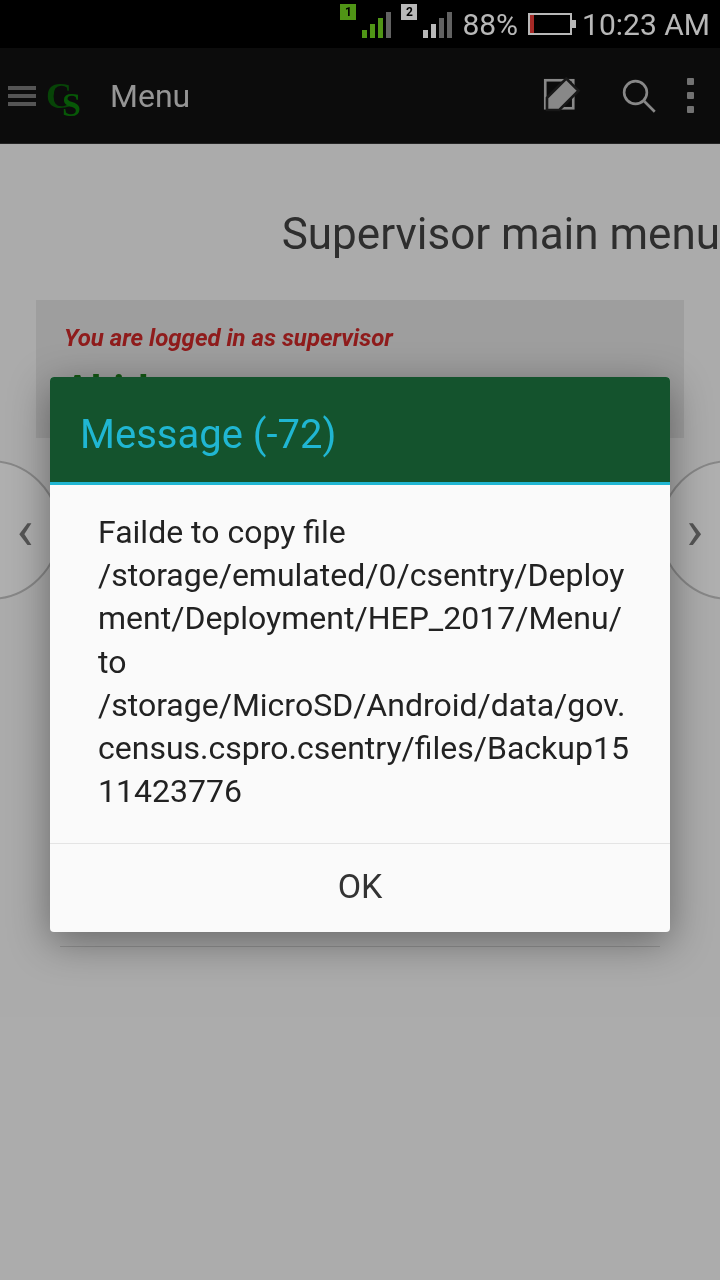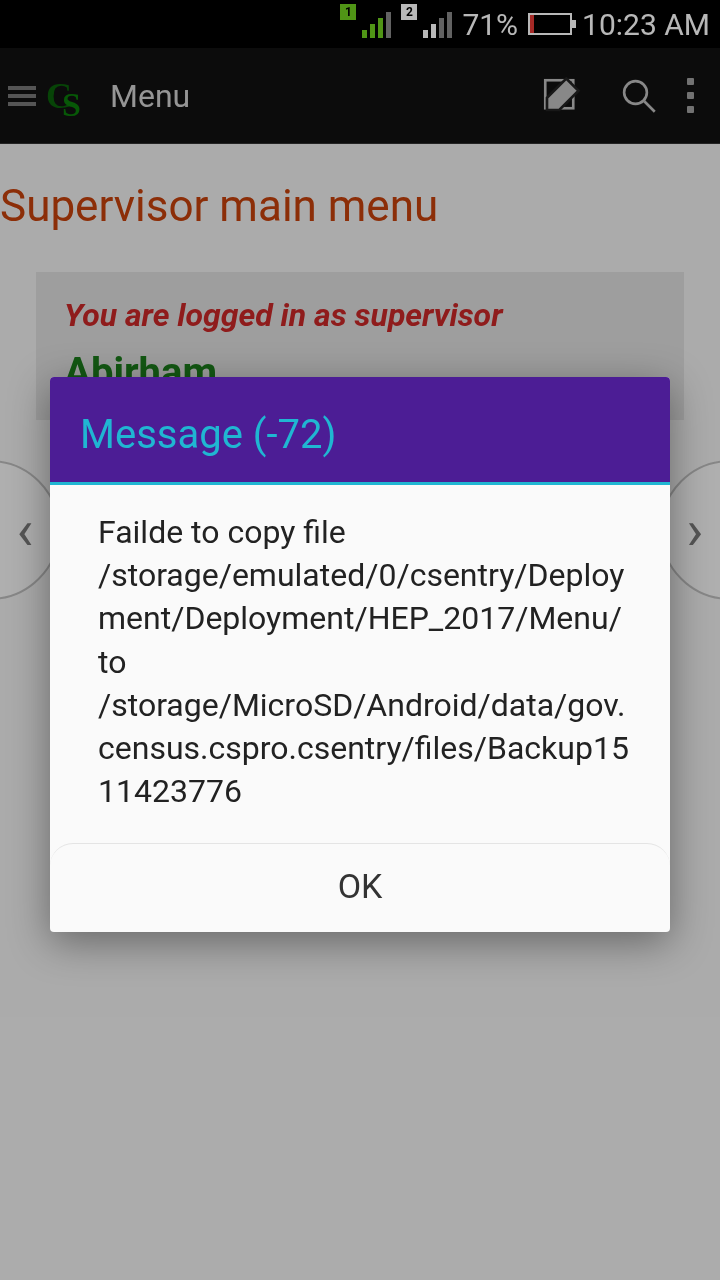--- a/index.html
+++ b/index.html
@@ -34,23 +34,23 @@
   .logo { width:48px; height:48px; position:relative; margin-right:18px; }
   .logo svg { width:100%; height:100%; }
   .app-title { font-size: 32px; color:#cfcfcf; flex:1; }
   .ab-icon { width:60px; height:60px; display:flex; align-items:center; justify-content:center; margin-left:18px; }
   .ab-icon svg { width:42px; height:42px; stroke:#bdbdbd; fill:none; stroke-width:3; }
   .overflow { display:flex; flex-direction:column; gap:7px; padding:0 18px; }
   .overflow span { width:7px; height:7px; background:#9e9e9e; border-radius:1px; }
 
   
   .page { padding: 20px 0 0 0; }
-  .page-title { color:#c2410c; font-size:44px; text-align:left; margin: 16px 0 40px; font-weight:400; }
+  .page-title { color:#404040; font-size:44px; text-align:right; margin: 44px 0 40px; font-weight:400; }
   .card { background:#dcdcdc; margin: 0 36px; padding: 24px 28px; }
-  .login-msg { color:#c62828; font-weight:bold; font-style:italic; font-size:32px; }
+  .login-msg { color:#c62828; font-weight:bold; font-style:italic; font-size:24px; }
   .username { color:#1b7a1b; font-weight:bold; font-size:40px; margin-top:15px; }
 
   .menu-items { margin: 40px 60px 0; }
   .menu-item { border-bottom:1px solid #ccc; padding: 24px 6px; font-size:34px; color:#555; display:flex; justify-content:space-between; align-items:center; }
   .chev { color:#bbb; font-size:34px; }
 
   
   .side-arrow {
     position:absolute; top: 460px; width:90px; height:140px; border:2px solid #bbb;
     background:#f3f3f3; display:flex; align-items:center; justify-content:center;
@@ -61,24 +61,24 @@
 
   
   .scrim { position:absolute; inset:0; background:rgba(0,0,0,0.28); }
 
   
   .dialog {
     position:absolute; left:50px; right:50px; top:377px;
     background:#fafafa; border-radius:4px; box-shadow:0 10px 40px rgba(0,0,0,0.4);
     overflow:hidden;
   }
-  .dlg-title { color:#20b6d2; font-size:40px; padding: 34px 30px 24px; background:#4c1d95;}
+  .dlg-title { color:#20b6d2; font-size:40px; padding: 34px 30px 24px; background:#14532d;}
   .dlg-divider { height:3px; background:#20b6d2; }
   .dlg-body { padding: 26px 30px 30px; font-size:32px; line-height:1.35; color:#222; word-break:break-word;margin-left:18px; }
-  .dlg-actions { border-top:1px solid #e4e4e4;border-radius:23px; }
+  .dlg-actions { border-top:1px solid #e4e4e4; }
   .dlg-ok { text-align:center; padding:22px 0 26px; font-size:34px; color:#333; }
 
 </style>
 </head>
 <body>
 
 <div class="status-bar">
   <span class="sim-badge">1</span>
   <span class="sig">
     <span class="bar b1 on"></span>
@@ -86,21 +86,21 @@
       <span class="bar b3 on"></span>
       <span class="bar b4"></span>
   </span>
   <span class="sim-badge w">2</span>
   <span class="sig">
     <span class="bar b1 on2"></span>
       <span class="bar b2 on2"></span>
       <span class="bar b3"></span>
       <span class="bar b4"></span>
   </span>
-  <span>71%</span>
+  <span>88%</span>
   <span class="batt">
       <span class="fill"></span>
     </span>
   <span>10:23 AM</span>
 </div>
 
 <div class="app-bar">
   <div class="hamburger">
       <div></div>
       <div></div>

